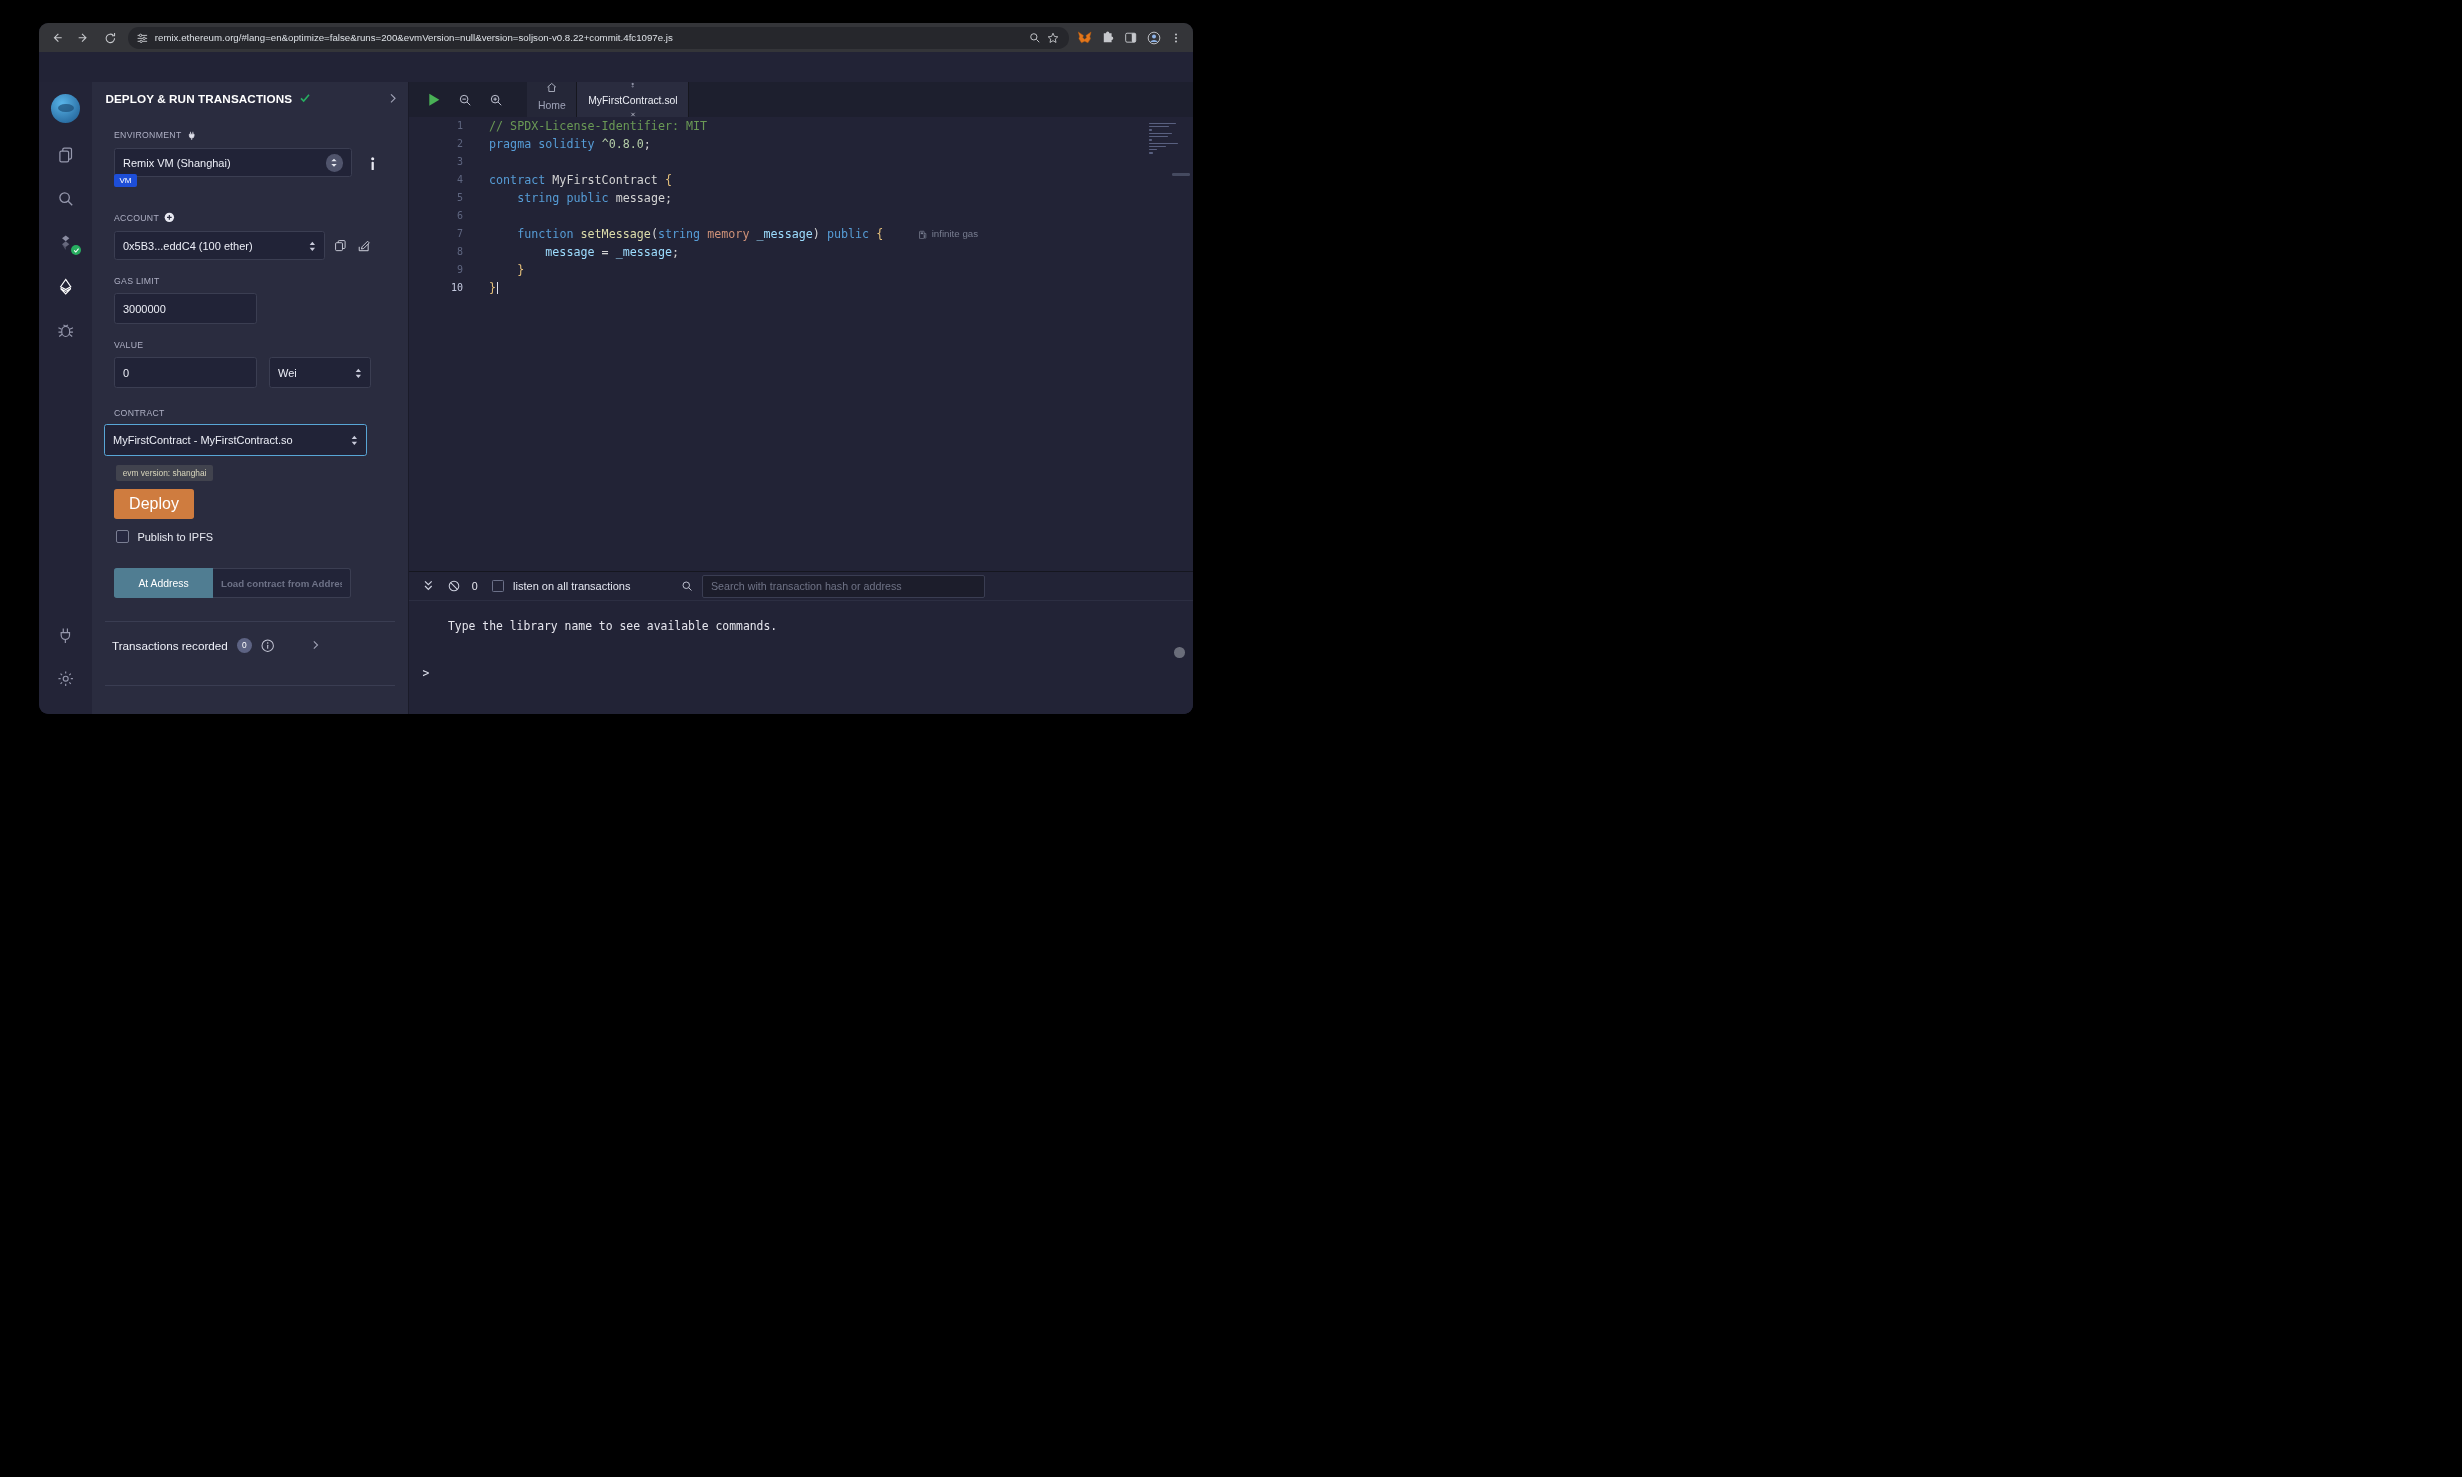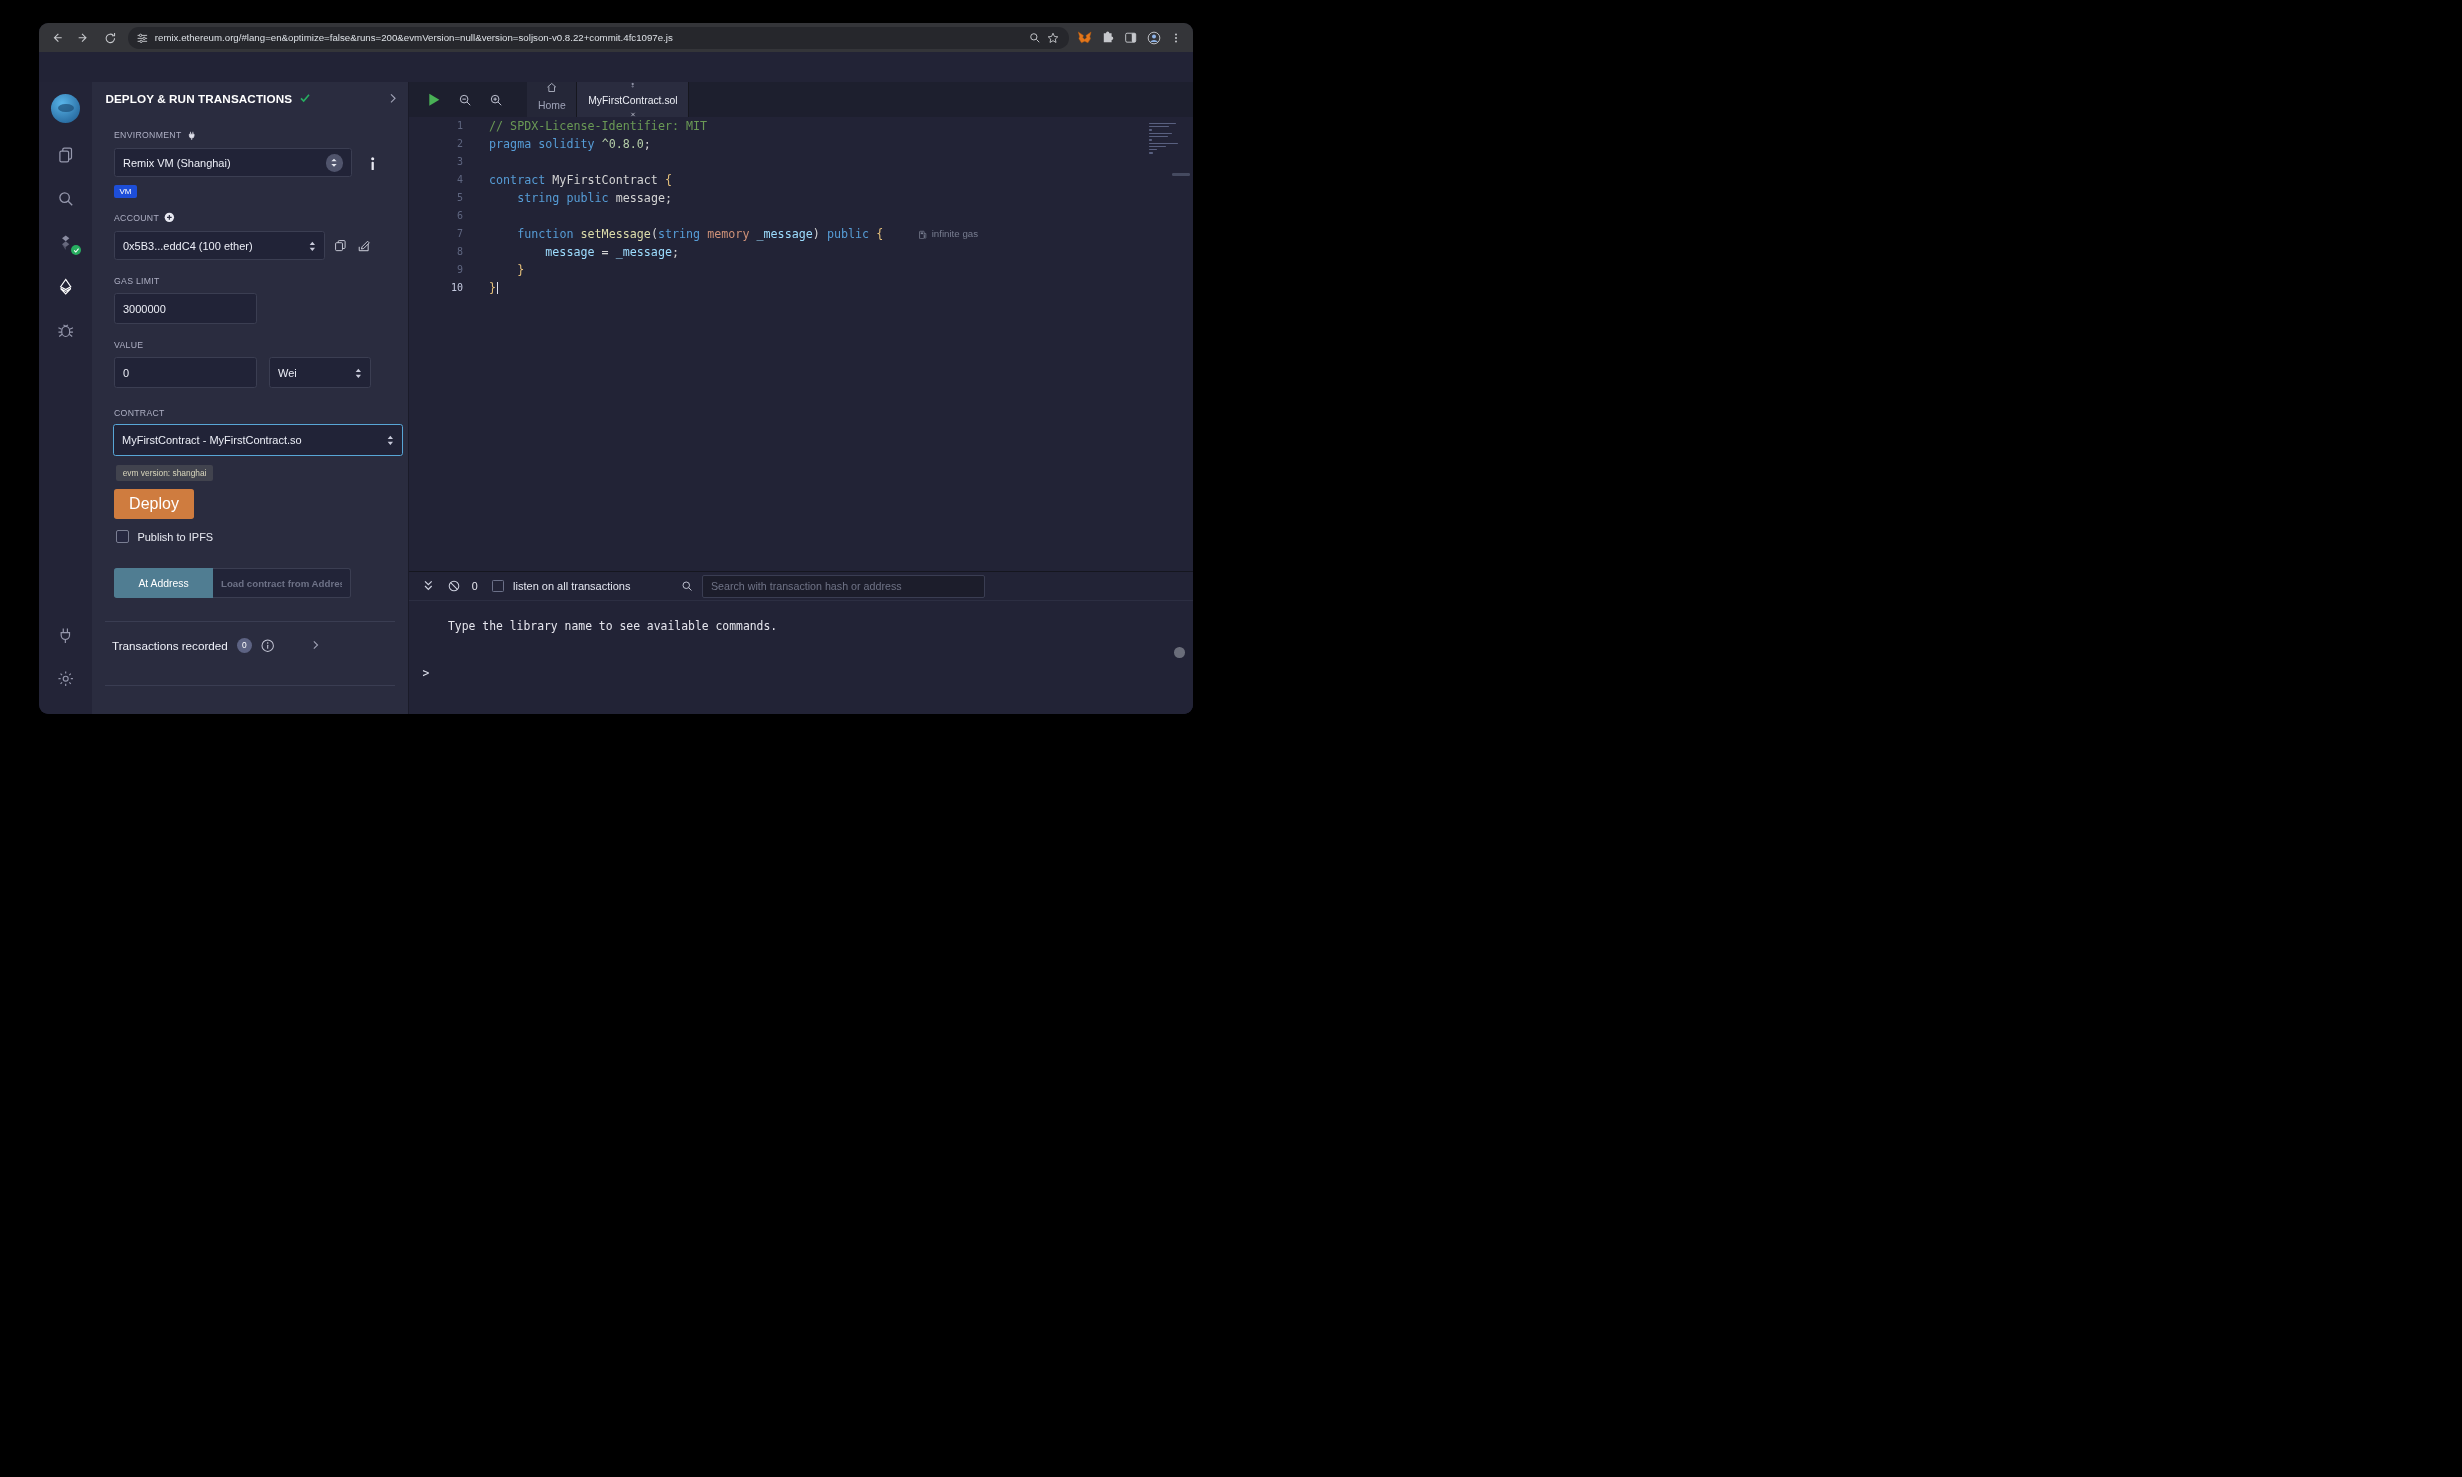--- a/index.html
+++ b/index.html
@@ -44,21 +44,21 @@
   .side-panel { width:316px; background:#2a2c3f; position:relative; flex:none; }
   .sp-header { position:absolute; top:9.4px; left:13.4px; right:10.7px; display:flex; align-items:center; gap:6.7px; }
   .sp-title { font-size:11.7px; font-weight:bold; color:#fff; letter-spacing:0.1px; }
   .sp-header .chev { margin-left:auto; }
   .sp-label { position:absolute; left:22px; font-size:8.7px; color:#aeb0c4; letter-spacing:0.3px; display:flex; align-items:center; gap:5.4px; }
   .sp-select, .sp-input { position:absolute; background:#212337; border:0.7px solid #3b3e52; border-radius:2.7px;
     color:#eceef6; font-size:11px; font-family:"Liberation Sans", sans-serif; }
   .sp-select { display:flex; align-items:center; padding:0 8px; gap:2px; }
   .sp-select .val { flex:1; white-space:nowrap; overflow:hidden; text-overflow:ellipsis; }
   .sp-input { padding:0 8px; }
-  .badge-vm { position:absolute; top:103px; left:22px; background:#1d4ed8; color:#fff; font-size:8px;
+  .badge-vm { position:absolute; top:92px; left:22px; background:#1d4ed8; color:#fff; font-size:8px;
     padding:2px 5.4px; border-radius:2px; }
   .badge-evm { position:absolute; top:383px; left:24px; background:#41434e; color:#d9d6bc; font-size:8.4px;
     padding:2.7px 6.7px; border-radius:2px; }
   .btn-deploy { position:absolute; top:407px; left:22px; width:80px; height:30px; background:var(--accent_orange);
     border:none; border-radius:2.7px; color:#fff; font-size:16px; font-family:inherit; }
   .pub-row { position:absolute; top:448px; left:24px; display:flex; align-items:center; gap:8.7px; }
   .cbox { width:12.7px; height:12.7px; border:1px solid #7b7f93; border-radius:2px; background:#262840; }
   .pub-row span.lbl { font-size:11px; color:#e8eaf2; }
   .ataddr-row { position:absolute; top:486px; left:22px; display:flex; }
   .btn-ataddr { width:99px; height:30px; background:var(--accent_teal); border:none; border-radius:2.7px 0 0 2.7px;
@@ -361,21 +361,21 @@
           <svg width="6.7" height="10.7" viewBox="0 0 10 16">
               <path d="M5 1 L9 6 H1 Z" fill="#c9cbdb"></path>
               <path d="M5 15 L1 10 H9 Z" fill="#c9cbdb"></path>
             </svg>
         </span>
       </div>
 
       <div class="sp-label" style="top:326px;">
         <span>CONTRACT</span>
       </div>
-      <div class="sp-select" style="top:342px; left:21px; width:290px; height:32px; border:1.3px solid var(--focus_blue);">
+      <div class="sp-select" style="top:342px; left:12px; width:263px; height:32px; border:1.3px solid var(--focus_blue);">
         <span class="val">MyFirstContract - MyFirstContract.so</span>
         <span>
           <svg width="6.7" height="10.7" viewBox="0 0 10 16">
               <path d="M5 1 L9 6 H1 Z" fill="#c9cbdb"></path>
               <path d="M5 15 L1 10 H9 Z" fill="#c9cbdb"></path>
             </svg>
         </span>
       </div>
       <span class="badge-evm">evm version: shanghai</span>
 

